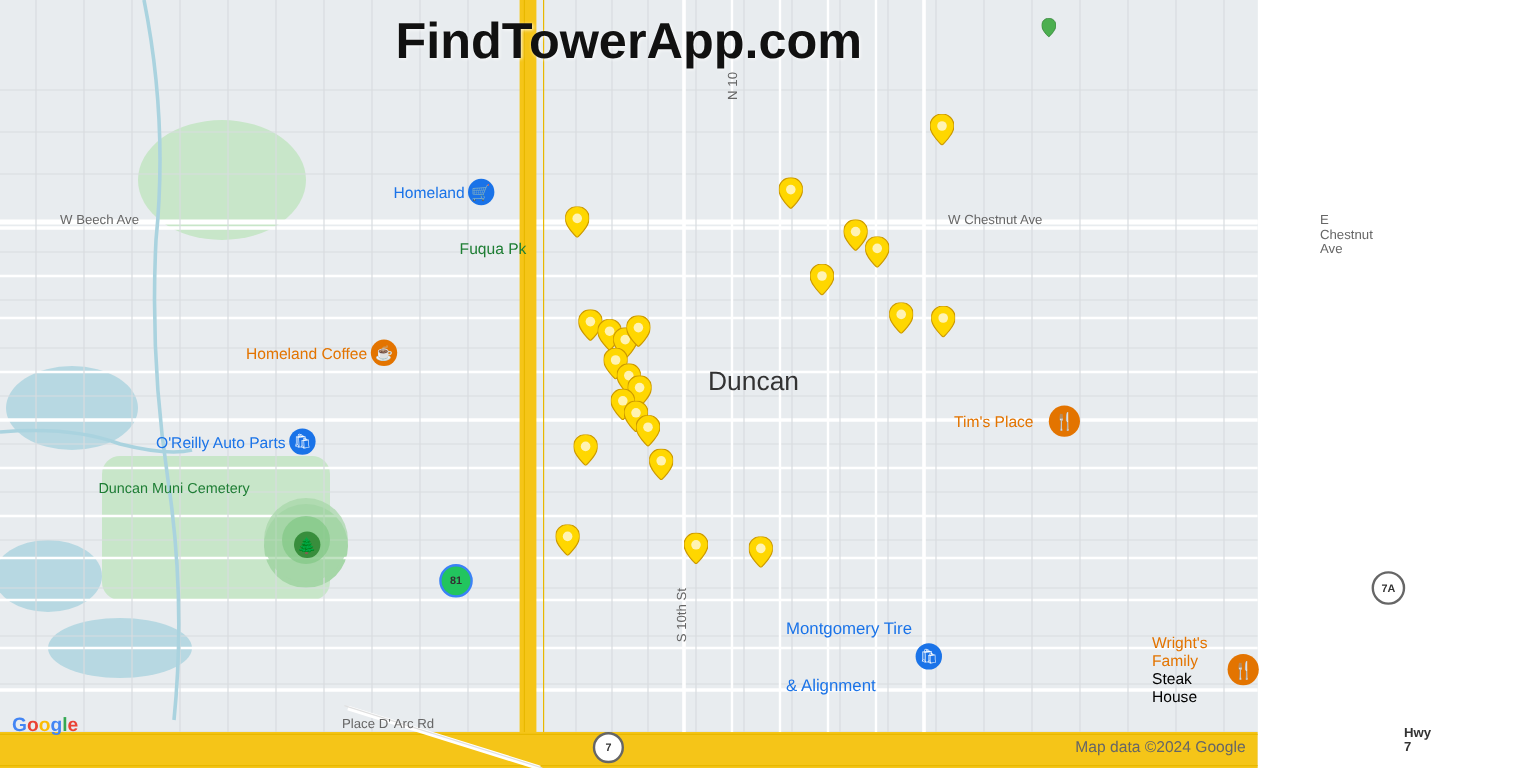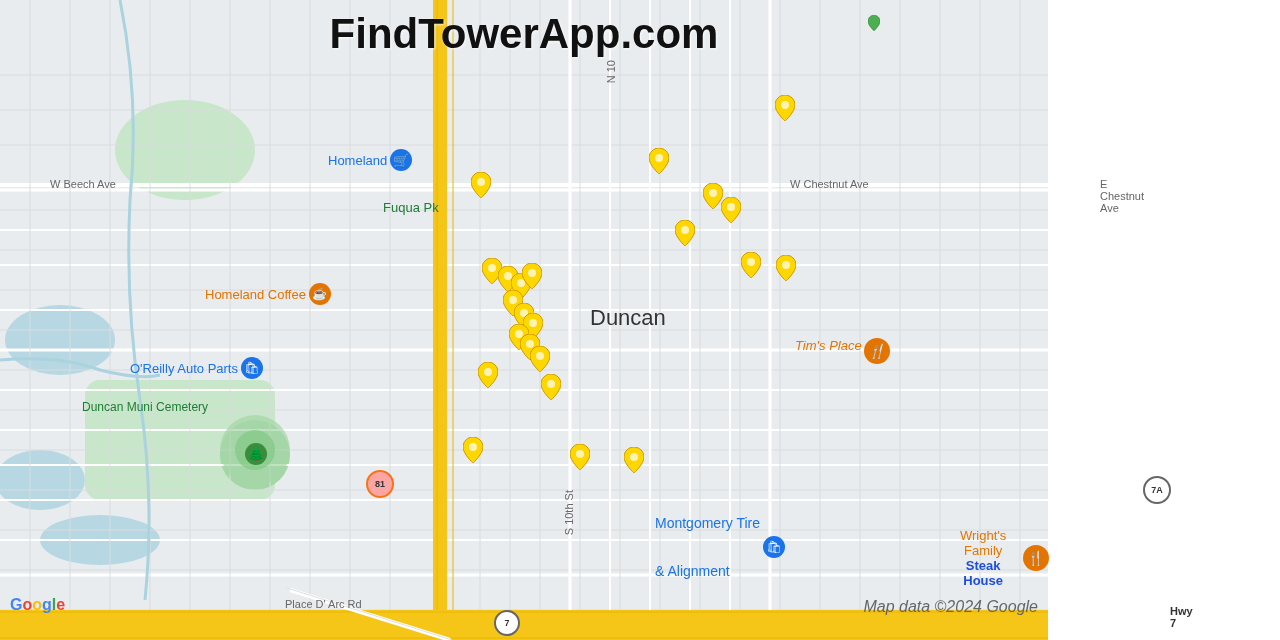--- a/index.html
+++ b/index.html
@@ -38,26 +38,25 @@
     #google-logo .g { color: #4285F4; }
     #google-logo .o1 { color: #EA4335; }
     #google-logo .o2 { color: #FBBC05; }
     #google-logo .g2 { color: #4285F4; }
     #google-logo .l { color: #34A853; }
     #google-logo .e { color: #EA4335; }
 
     
     #map-attribution {
       position: absolute;
-      bottom: 24px;
+      bottom: 10px;
       right: 10px;
       z-index: 10;
-      font-size: 16px;
+      font-size: 13px;
       color: #666;
-      font-style: italic;
     }
 
     
     #street-grid {
       position: absolute;
       top: 0; left: 0;
       width: 100%;
       height: 100%;
       z-index: 1;
     }
@@ -244,37 +243,37 @@
     <span>O'Reilly Auto Parts</span>
     <span style="background:#1a73e8; color:white; border-radius:50%; width:22px; height:22px; display:flex; align-items:center; justify-content:center; font-size:12px;">🛍</span>
   </div>
 
   <div class="map-label label-green" style="left:82px; top:400px; font-size:12px;">
     <span>Duncan Muni Cemetery</span>
   </div>
 
   <div style="position:absolute; left:245px; top:443px; z-index:10; width:22px; height:22px; background:#388e3c; border-radius:50%; display:flex; align-items:center; justify-content:center; color:white; font-size:13px;">🌲</div>
 
-  <div class="map-label label-orange" style="left:795px; top:338px; display:flex; gap:2px;font-style:italic;">
+  <div class="map-label label-orange" style="left:795px; top:338px; display:flex; align-items:center; gap:13px;">
     <span>Tim's Place</span>
     <span style="background:#E37400; color:white; border-radius:50%; width:26px; height:26px; display:flex; align-items:center; justify-content:center; font-size:14px;">🍴</span>
   </div>
 
   <div class="map-label label-blue" style="left:655px; top:498px; display:flex; align-items:center; gap:3px;">
     <div style="display:flex; flex-direction:column; align-items:flex-start;gap:32px;">
       <span style="font-size:14px; color:#1a73e8; font-weight:500;">Montgomery Tire</span>
       <span style="font-size:14px; color:#1a73e8; font-weight:400;">&amp; Alignment</span>
     </div>
     <span style="background:#1a73e8; color:white; border-radius:50%; width:22px; height:22px; display:flex; align-items:center; justify-content:center; font-size:12px; flex-shrink:0;">🛍</span>
   </div>
 
-  <div class="map-label label-orange" style="left:960px; top:528px; display:flex; align-items:center; gap:17px;text-align:center;">
+  <div class="map-label label-orange" style="left:960px; top:528px; display:flex; align-items:center; gap:17px;">
     <div style="display:flex; flex-direction:column; align-items:flex-start;">
       <span style="font-size:13px; color:#E37400; font-weight:500;">Wright's Family</span>
-      <span style="font-size:13px; color:#1d4ed8; font-weight:700;">Steak House</span>
+      <span style="font-size:13px; color:#000000; font-weight:400;">Steak House</span>
     </div>
     <span style="background:#E37400; color:white; border-radius:50%; width:26px; height:26px; display:flex; align-items:center; justify-content:center; font-size:14px; flex-shrink:0;">🍴</span>
   </div>
 
   <div style="position:absolute; left:775px; top:95px; z-index:9;"><svg width="20" height="26" viewBox="0 0 20 26">
         <path d="M10 0 C4.5 0 0 4.5 0 10 C0 17 10 26 10 26 C10 26 20 17 20 10 C20 4.5 15.5 0 10 0Z" fill="#FFD700" stroke="#cc9900" stroke-width="1"></path>
         <circle cx="10" cy="10" r="4" fill="white" opacity="0.7"></circle>
       </svg></div>
 
   <div style="position:absolute; left:649px; top:148px; z-index:9;"><svg width="20" height="26" viewBox="0 0 20 26">
@@ -370,21 +369,21 @@
       </svg></div>
   <div style="position:absolute; left:624px; top:447px; z-index:9;"><svg width="20" height="26" viewBox="0 0 20 26">
         <path d="M10 0 C4.5 0 0 4.5 0 10 C0 17 10 26 10 26 C10 26 20 17 20 10 C20 4.5 15.5 0 10 0Z" fill="#FFD700" stroke="#cc9900" stroke-width="1"></path>
         <circle cx="10" cy="10" r="4" fill="white" opacity="0.7"></circle>
       </svg></div>
 
   <div style="position:absolute; left:868px; top:15px; z-index:9;"><svg width="12" height="16" viewBox="0 0 20 26">
         <path d="M10 0 C4.5 0 0 4.5 0 10 C0 17 10 26 10 26 C10 26 20 17 20 10 C20 4.5 15.5 0 10 0Z" fill="#4CAF50" stroke="#2e7d32" stroke-width="1"></path>
       </svg></div>
 
-  <div style="position:absolute; left:366px; top:470px; z-index:10; background:#fca5a5; border:2px solid #f97316; border-radius:50%; width:28px; height:28px; display:flex; align-items:center; justify-content:center; font-size:9px; font-weight:bold; color:#333;">81</div>
+  <div style="position:absolute; left:366px; top:470px; z-index:10; background:#22c55e; border:2px solid #3b82f6; border-radius:50%; width:28px; height:28px; display:flex; align-items:center; justify-content:center; font-size:9px; font-weight:bold; color:#333;">81</div>
 
   <div style="position:absolute; left:494px; top:610px; z-index:10; background:white; border:2px solid #666; border-radius:50%; width:26px; height:26px; display:flex; align-items:center; justify-content:center; font-size:9px; font-weight:bold; color:#333;">7</div>
 
   <div style="position:absolute; left:1143px; top:476px; z-index:10; background:white; border:2px solid #666; border-radius:50%; width:28px; height:28px; display:flex; align-items:center; justify-content:center; font-size:9px; font-weight:bold; color:#333;">7A</div>
 
   <div id="google-logo">
     <span class="g">G</span><span class="o1">o</span><span class="o2">o</span><span class="g2">g</span><span class="l">l</span><span class="e">e</span>
   </div>
 
   <div id="map-attribution">Map data ©2024 Google</div>

